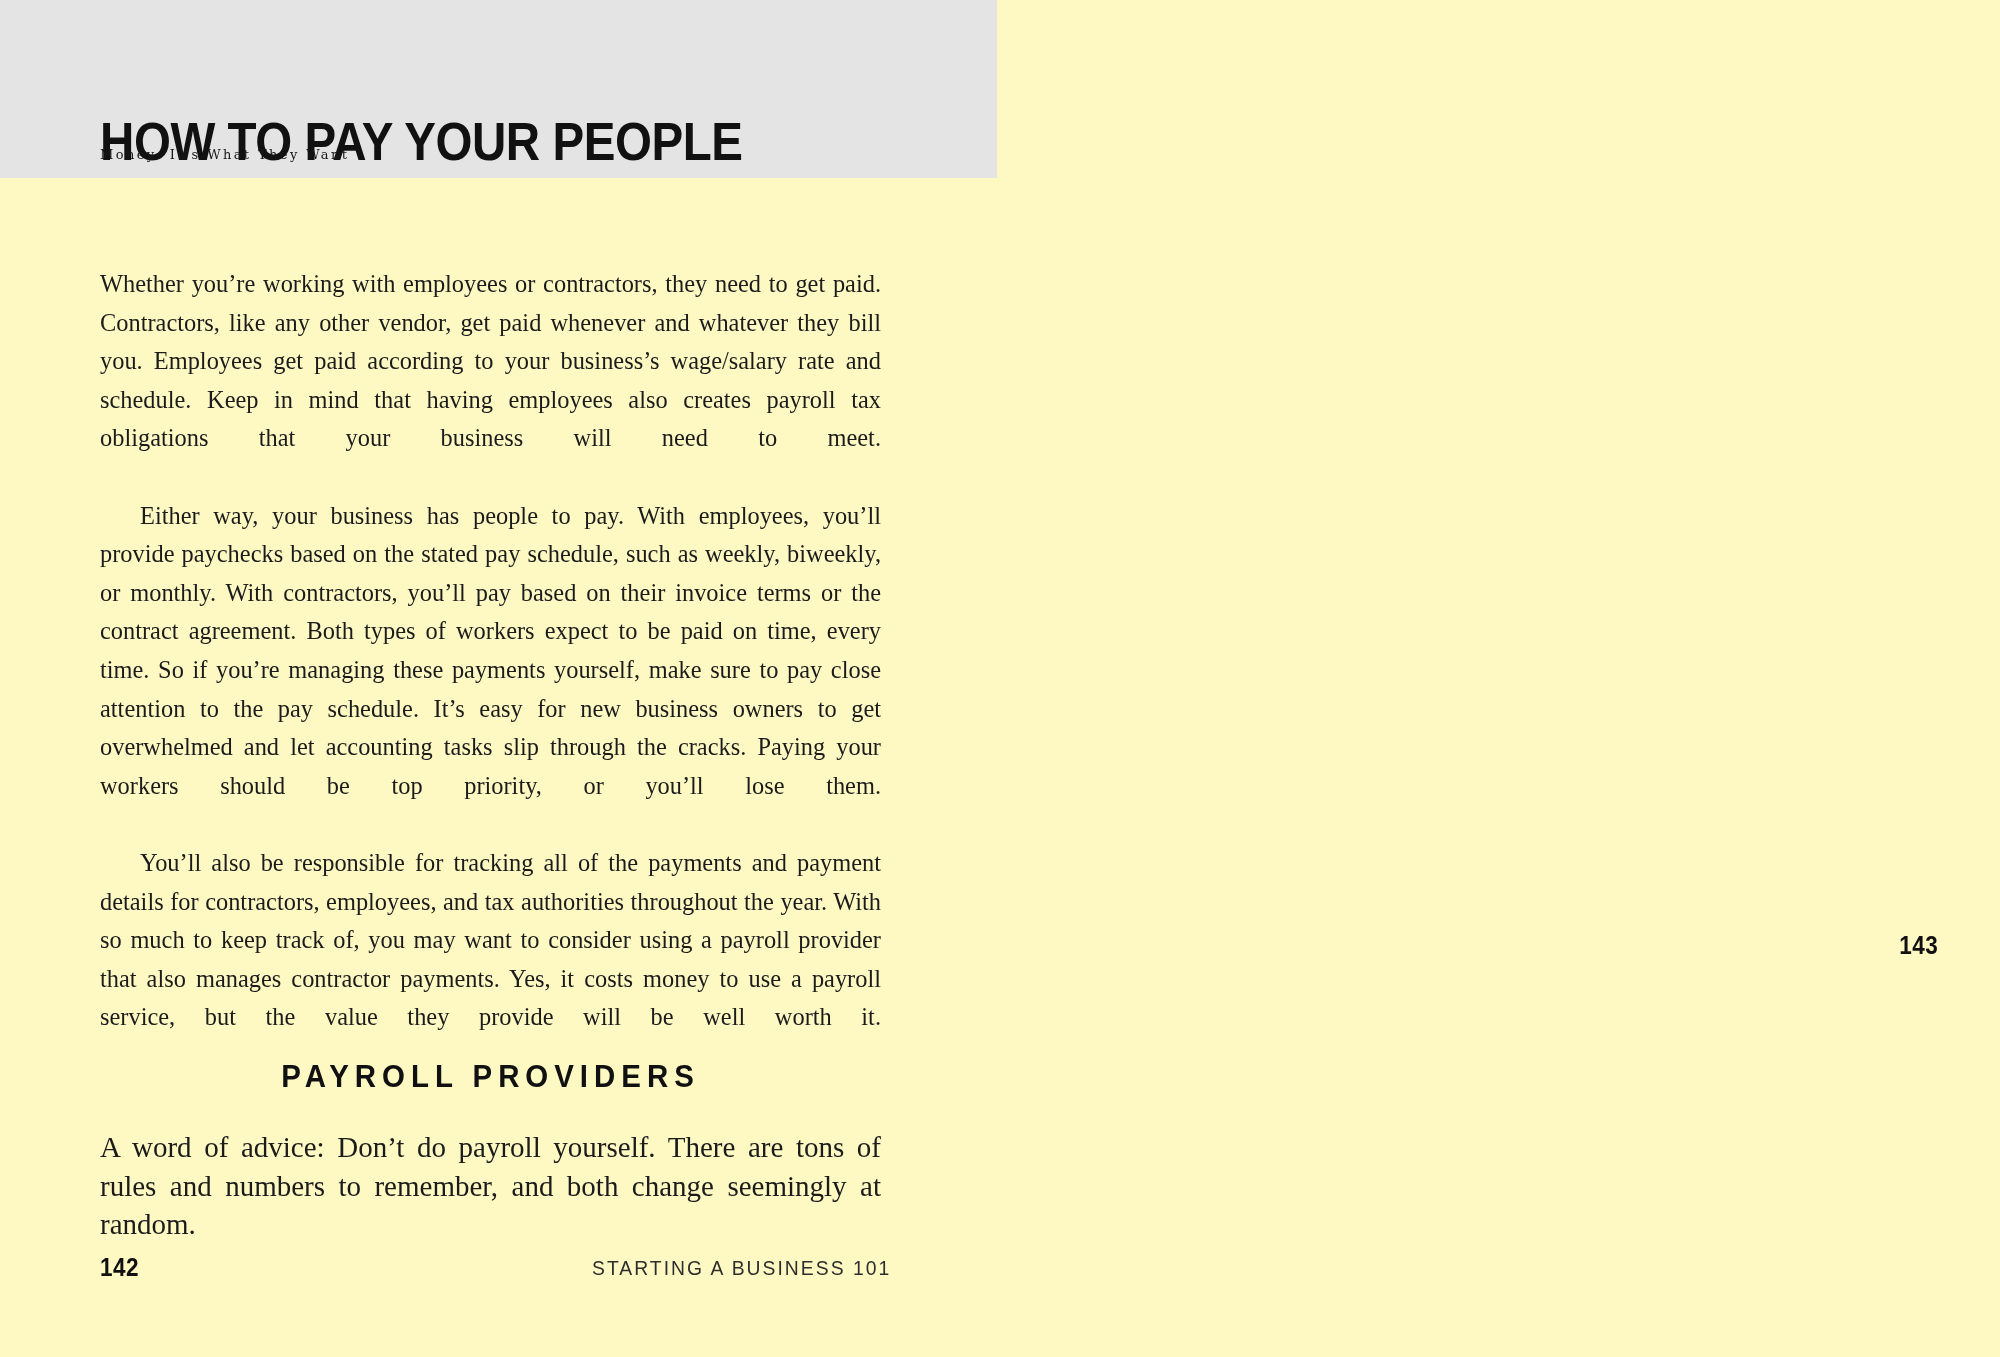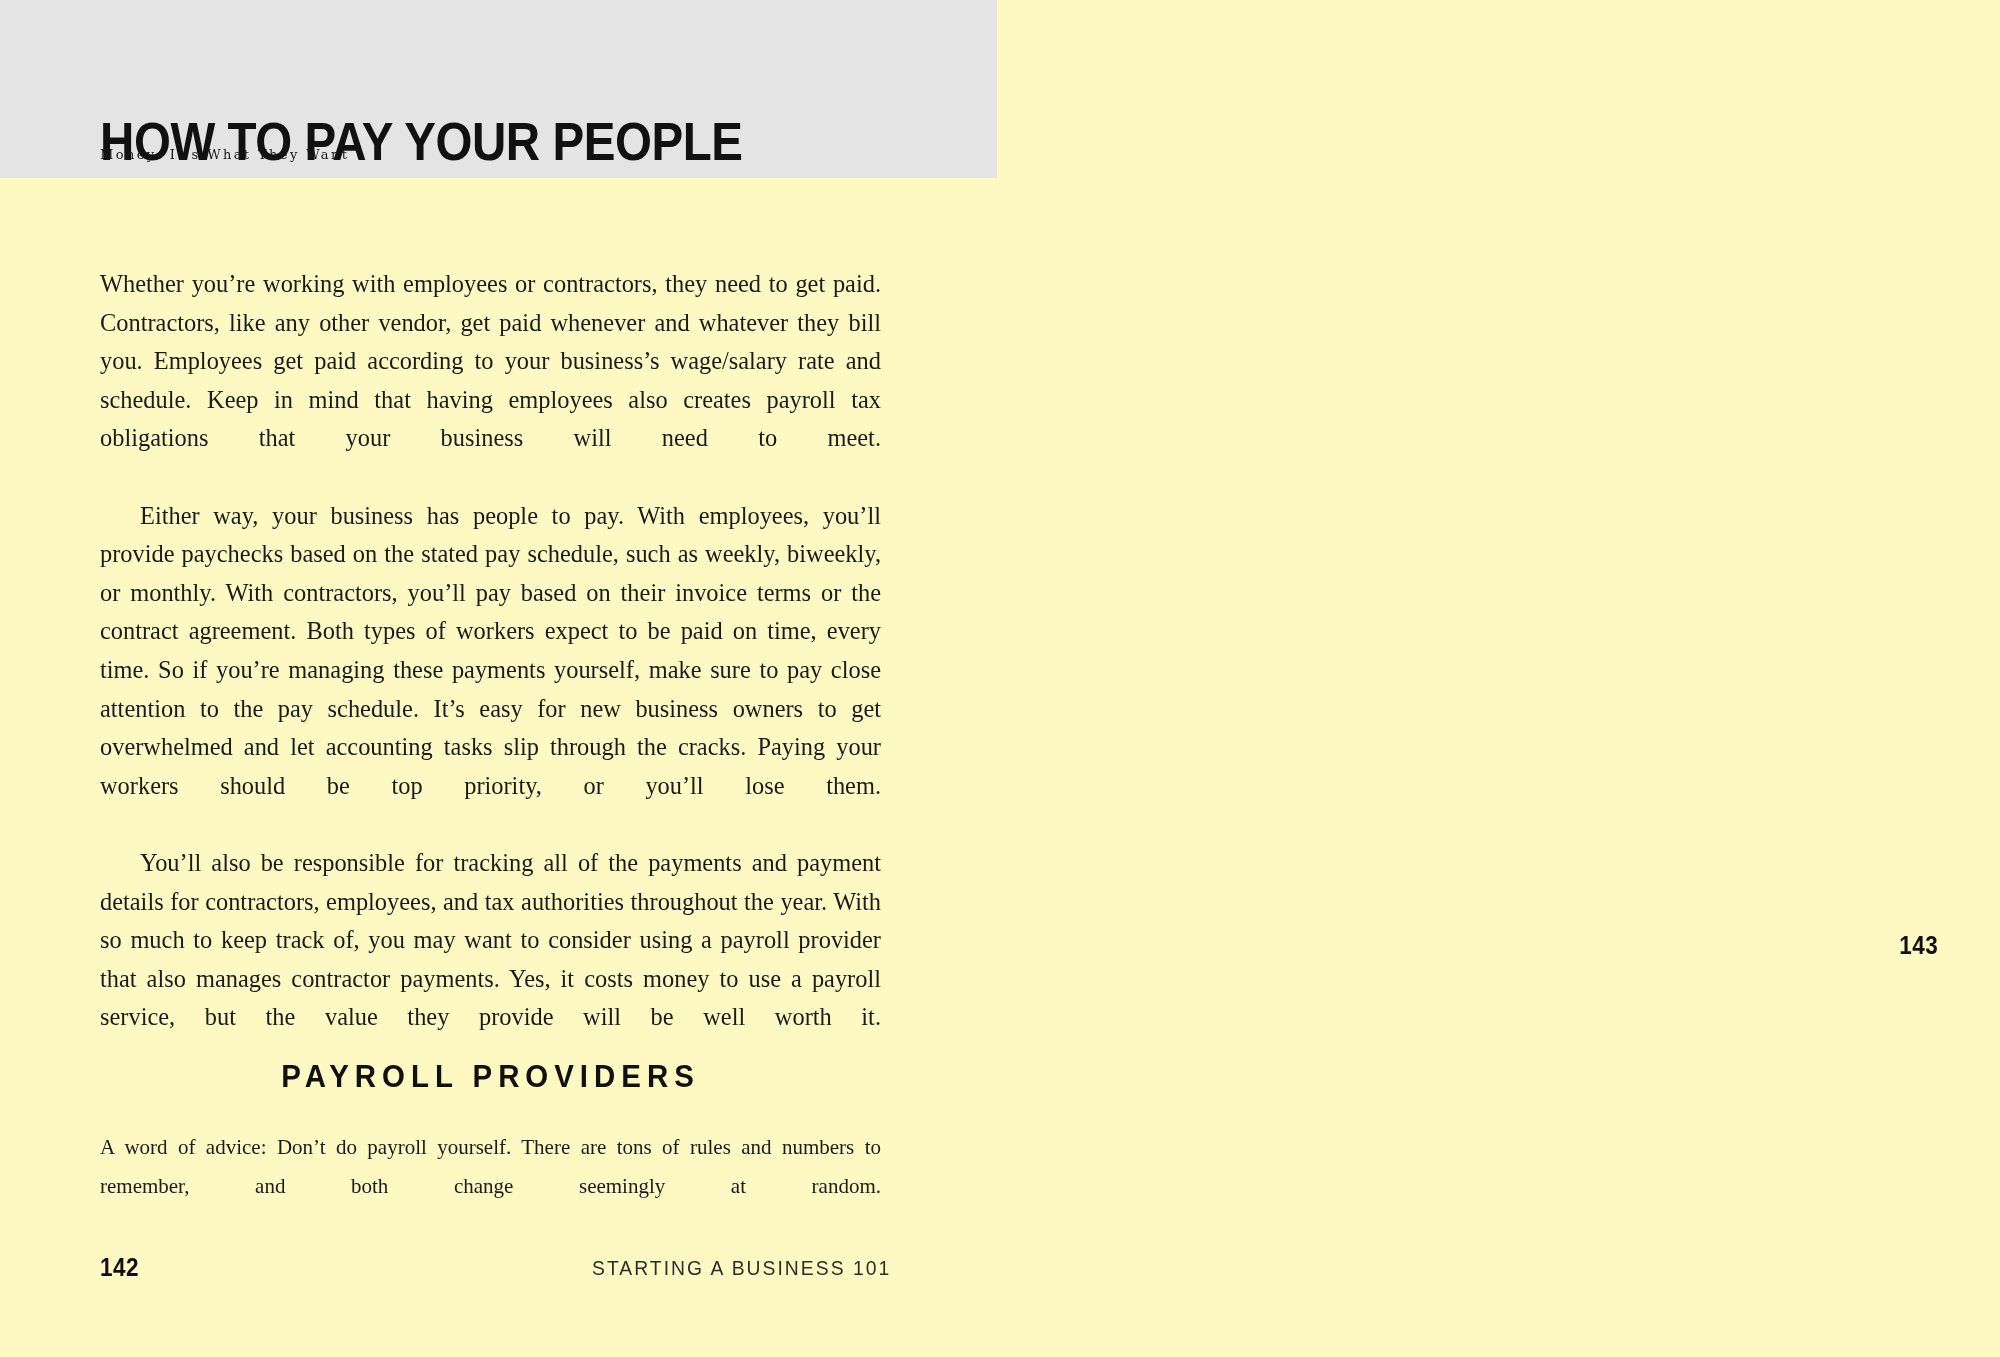--- a/index.html
+++ b/index.html
@@ -115,21 +115,21 @@
     color: #111111;
     transform: scaleX(0.92);
     transform-origin: center top;
   }
 
   #col-left-2 {
     position: absolute;
     left: 100px;
     top: 1128px;
     width: 781px;
-    font-size: 21px;
+    font-size: 29px;
     line-height: 38.6px;
     text-align: justify;
     color: #1b1b1b;
   }
 
   
   .folio {
     position: absolute;
     bottom: 75px;
     font-family: "Liberation Sans Narrow", "Liberation Sans", sans-serif;

